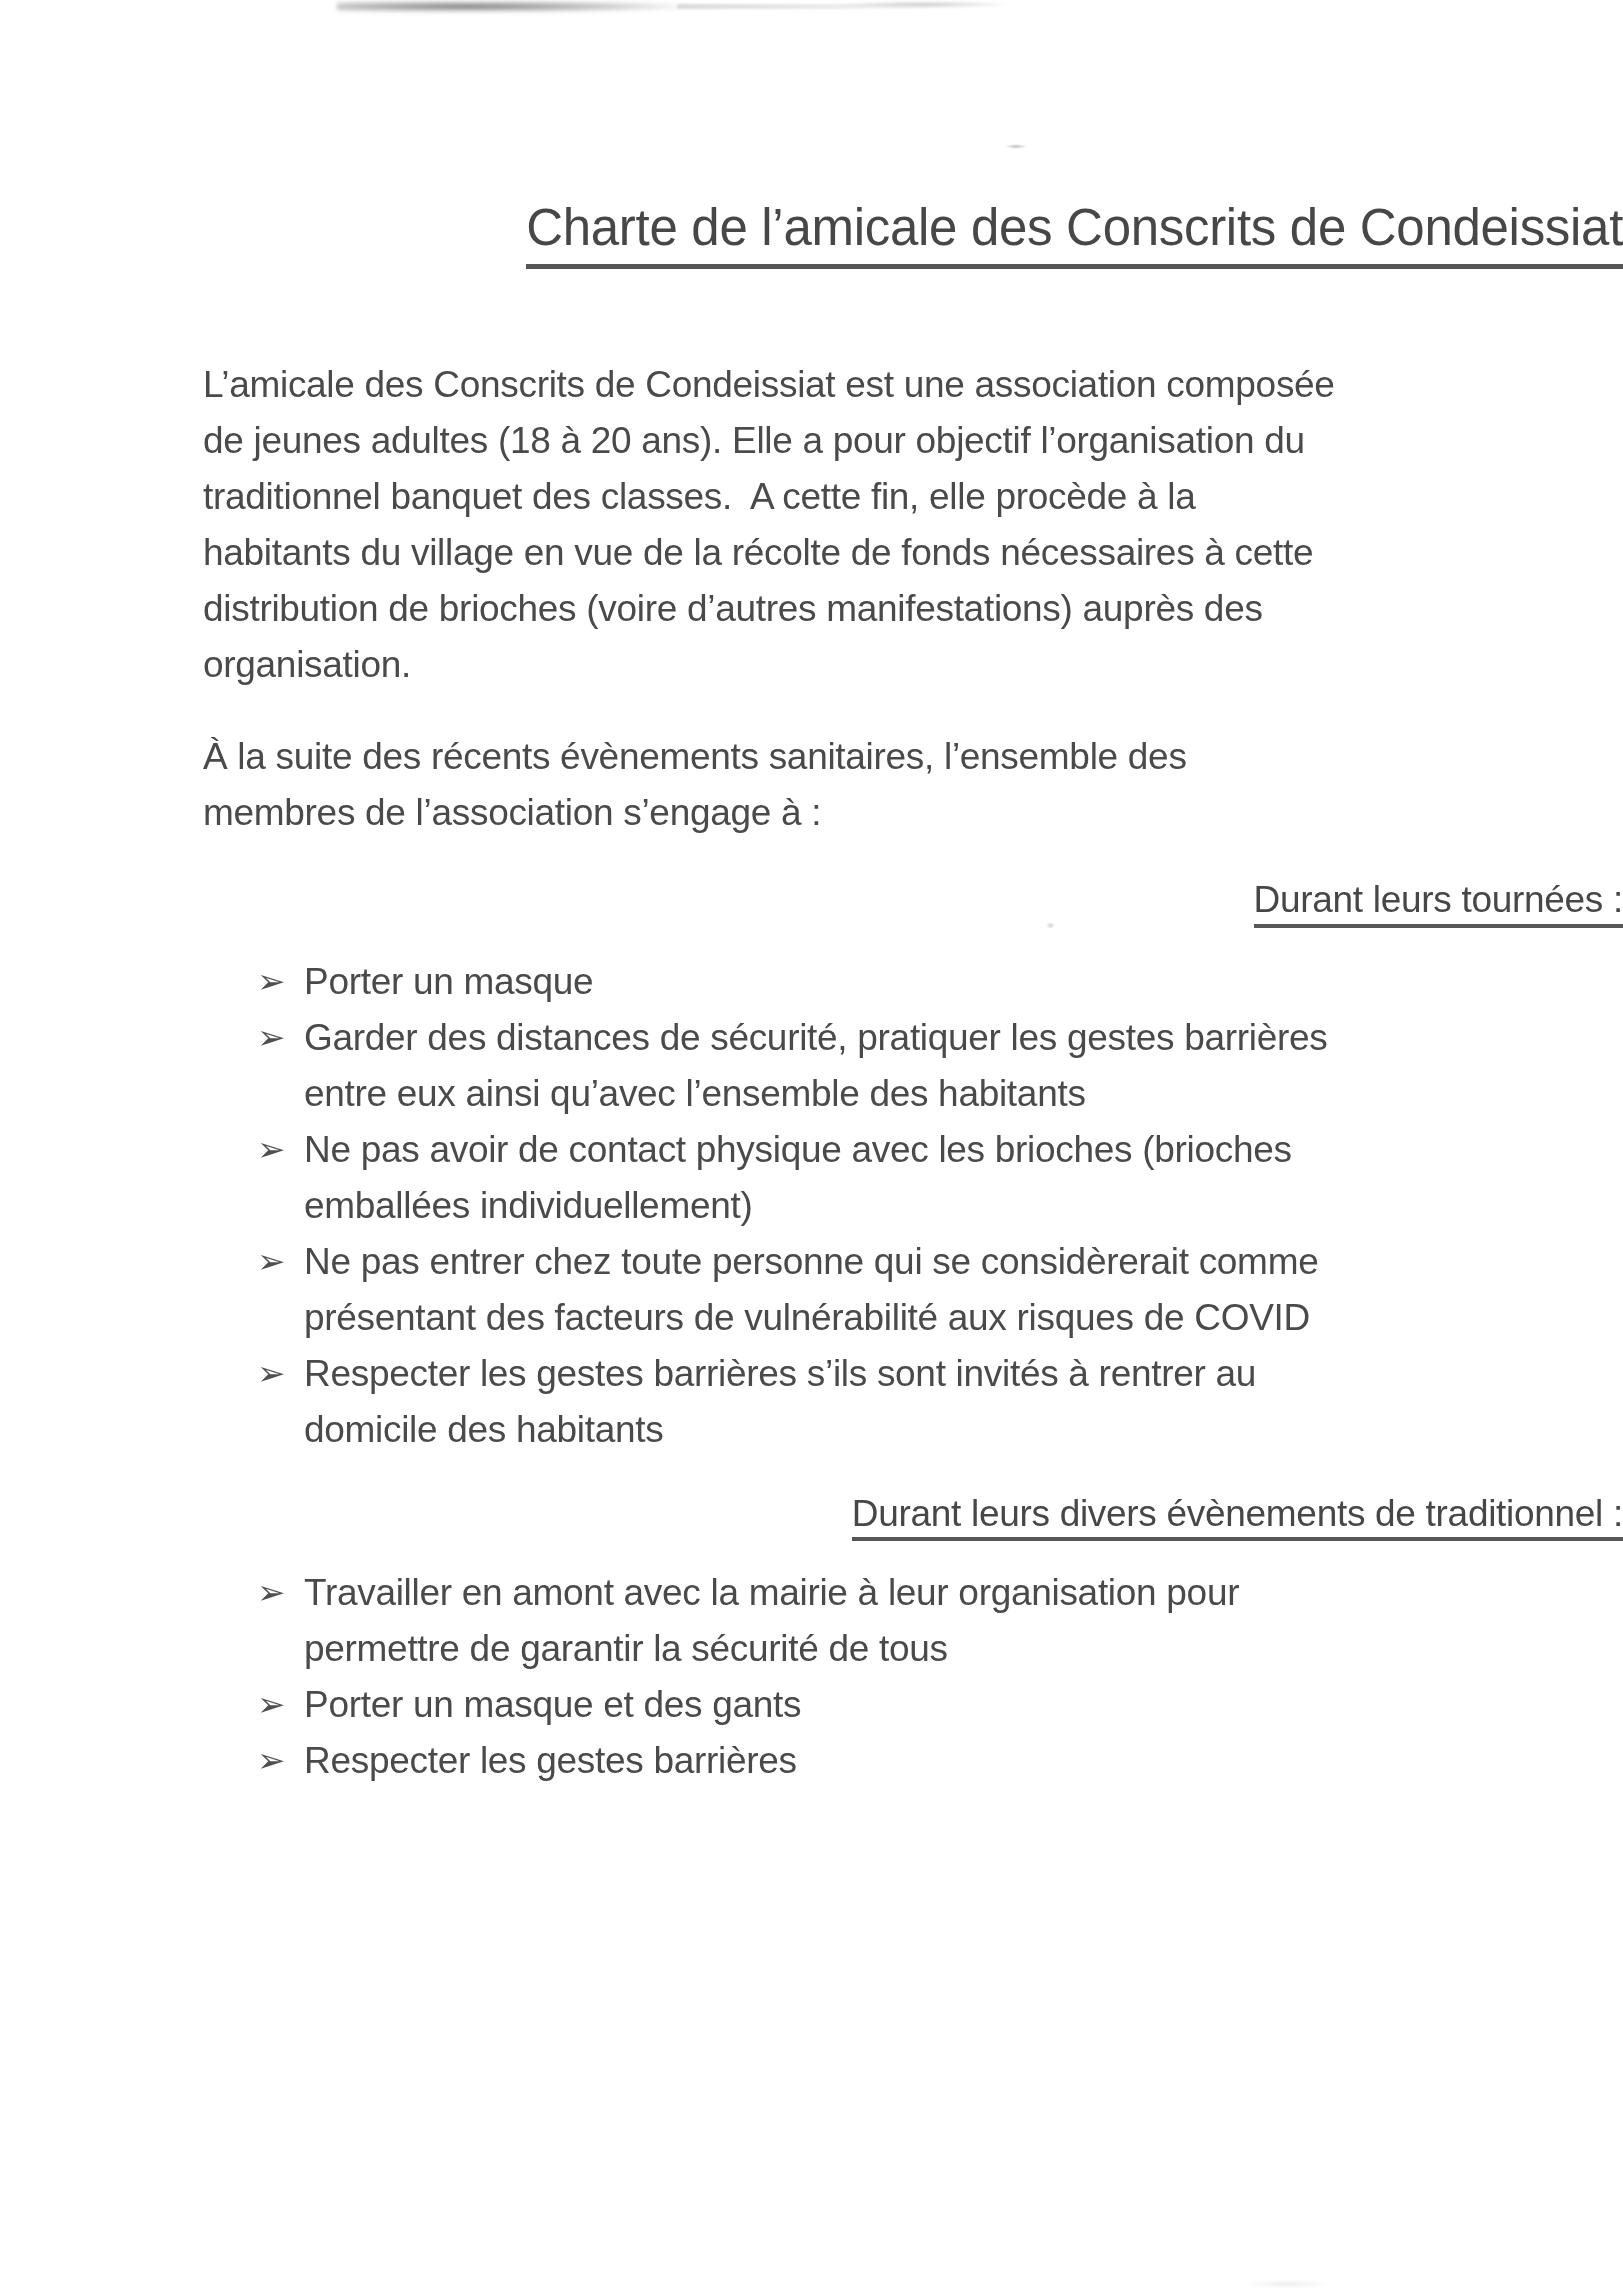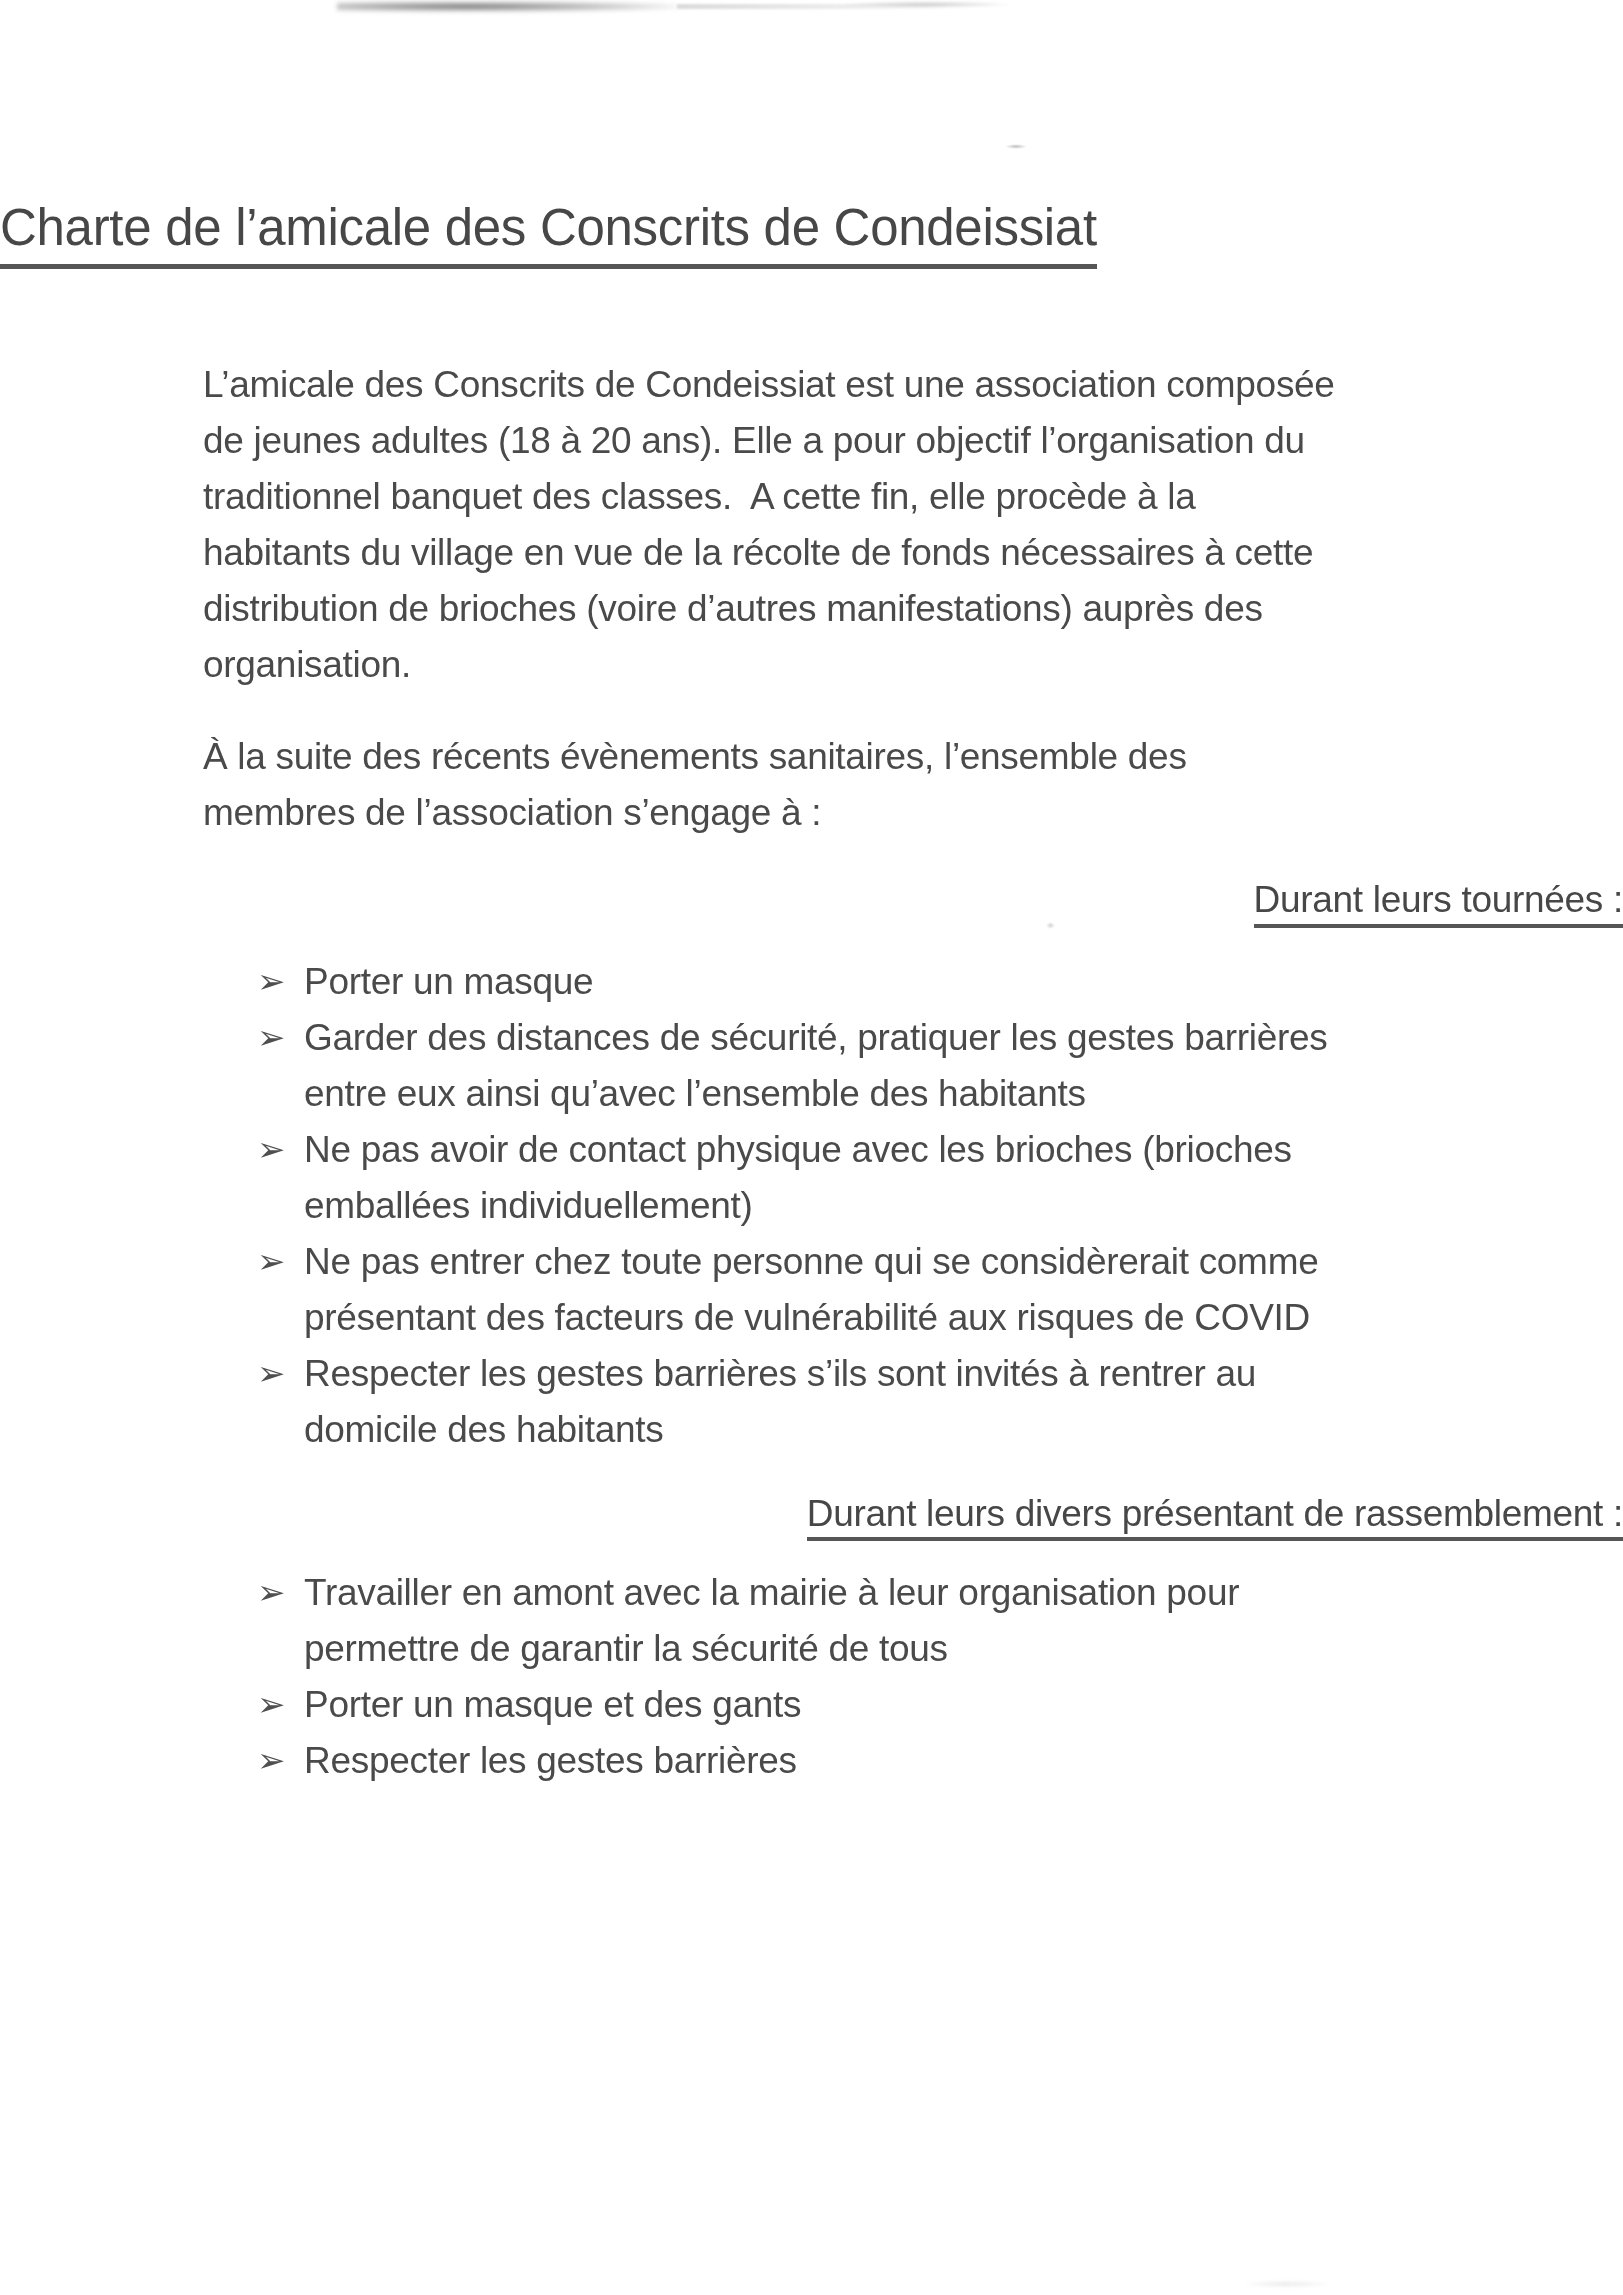--- a/index.html
+++ b/index.html
@@ -36,21 +36,21 @@
   .speck-2 { left:1046px; top:922px; width:9.2px; height:6.5px;
     background:radial-gradient(ellipse, rgba(140,140,140,.38), rgba(140,140,140,0) 70%);
     filter:blur(0.7px); }
   .smudge-bottom { left:1244px; top:2280px; width:85px; height:7.9px;
     background:radial-gradient(ellipse, rgba(170,170,170,.22), rgba(170,170,170,0) 75%);
     filter:blur(1.3px); }
 
   
   .title {
     margin:0; padding-top:202px;
-    text-align:left;
+    text-align:right;
     font-size:51px; line-height:52px; font-weight:400;
     letter-spacing:-0.3px;
     color:#474747;
   }
   .title .u { border-bottom:5.9px solid #565656; padding-bottom:7.9px; }
 
   
   .tl {
     height:56px; line-height:56px;
     white-space:pre;
@@ -135,21 +135,21 @@
       <div class="tl">Ne pas entrer chez toute personne qui se considèrerait comme</div>
       <div class="tl">présentant des facteurs de vulnérabilité aux risques de COVID</div>
     </li>
     <li>
       <span class="marker">➢</span>
       <div class="tl">Respecter les gestes barrières s’ils sont invités à rentrer au</div>
       <div class="tl">domicile des habitants</div>
     </li>
   </ul>
 
-  <h2 class="heading h-2"><span class="u">Durant leurs divers présentant de rassemblement :</span></h2>
+  <h2 class="heading h-2"><span class="u">Durant leurs divers évènements de traditionnel :</span></h2>
 
   <ul class="blist list-2">
     <li>
       <span class="marker">➢</span>
       <div class="tl">Travailler en amont avec la mairie à leur organisation pour</div>
       <div class="tl">permettre de garantir la sécurité de tous</div>
     </li>
     <li>
       <span class="marker">➢</span>
       <div class="tl">Porter un masque et des gants</div>

